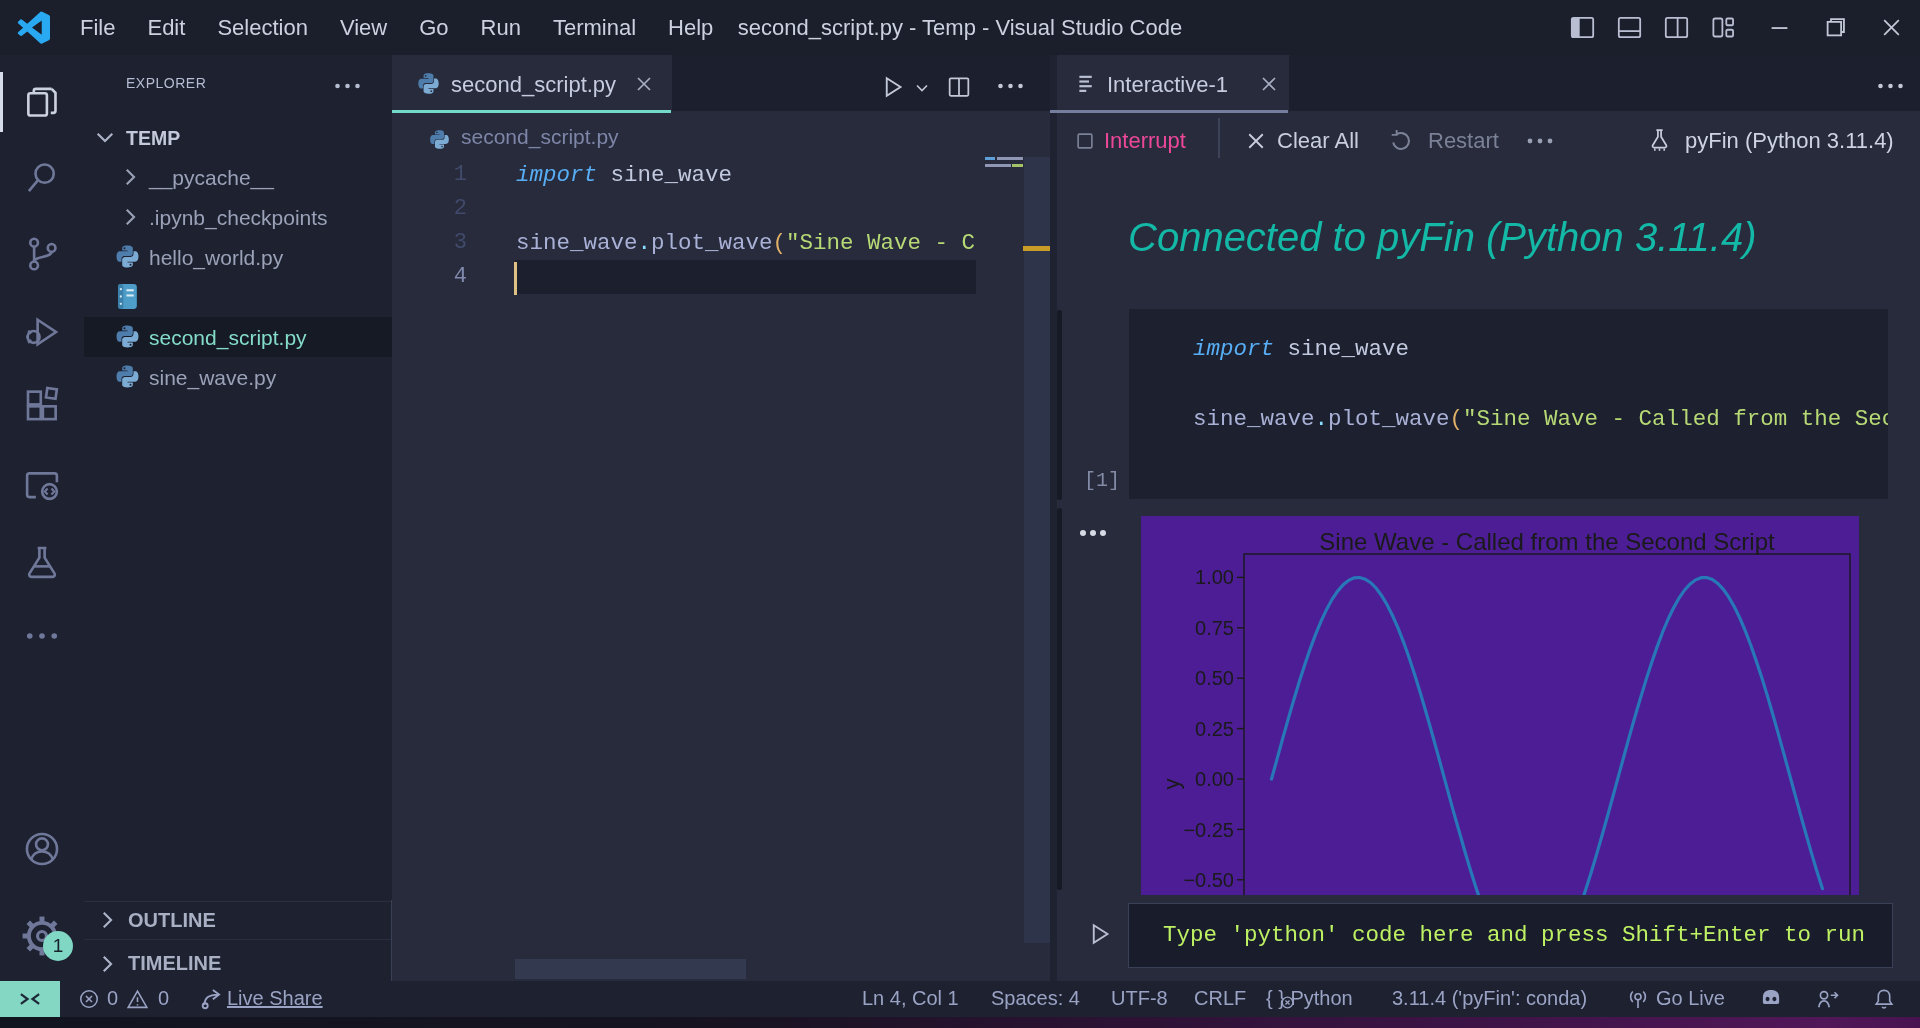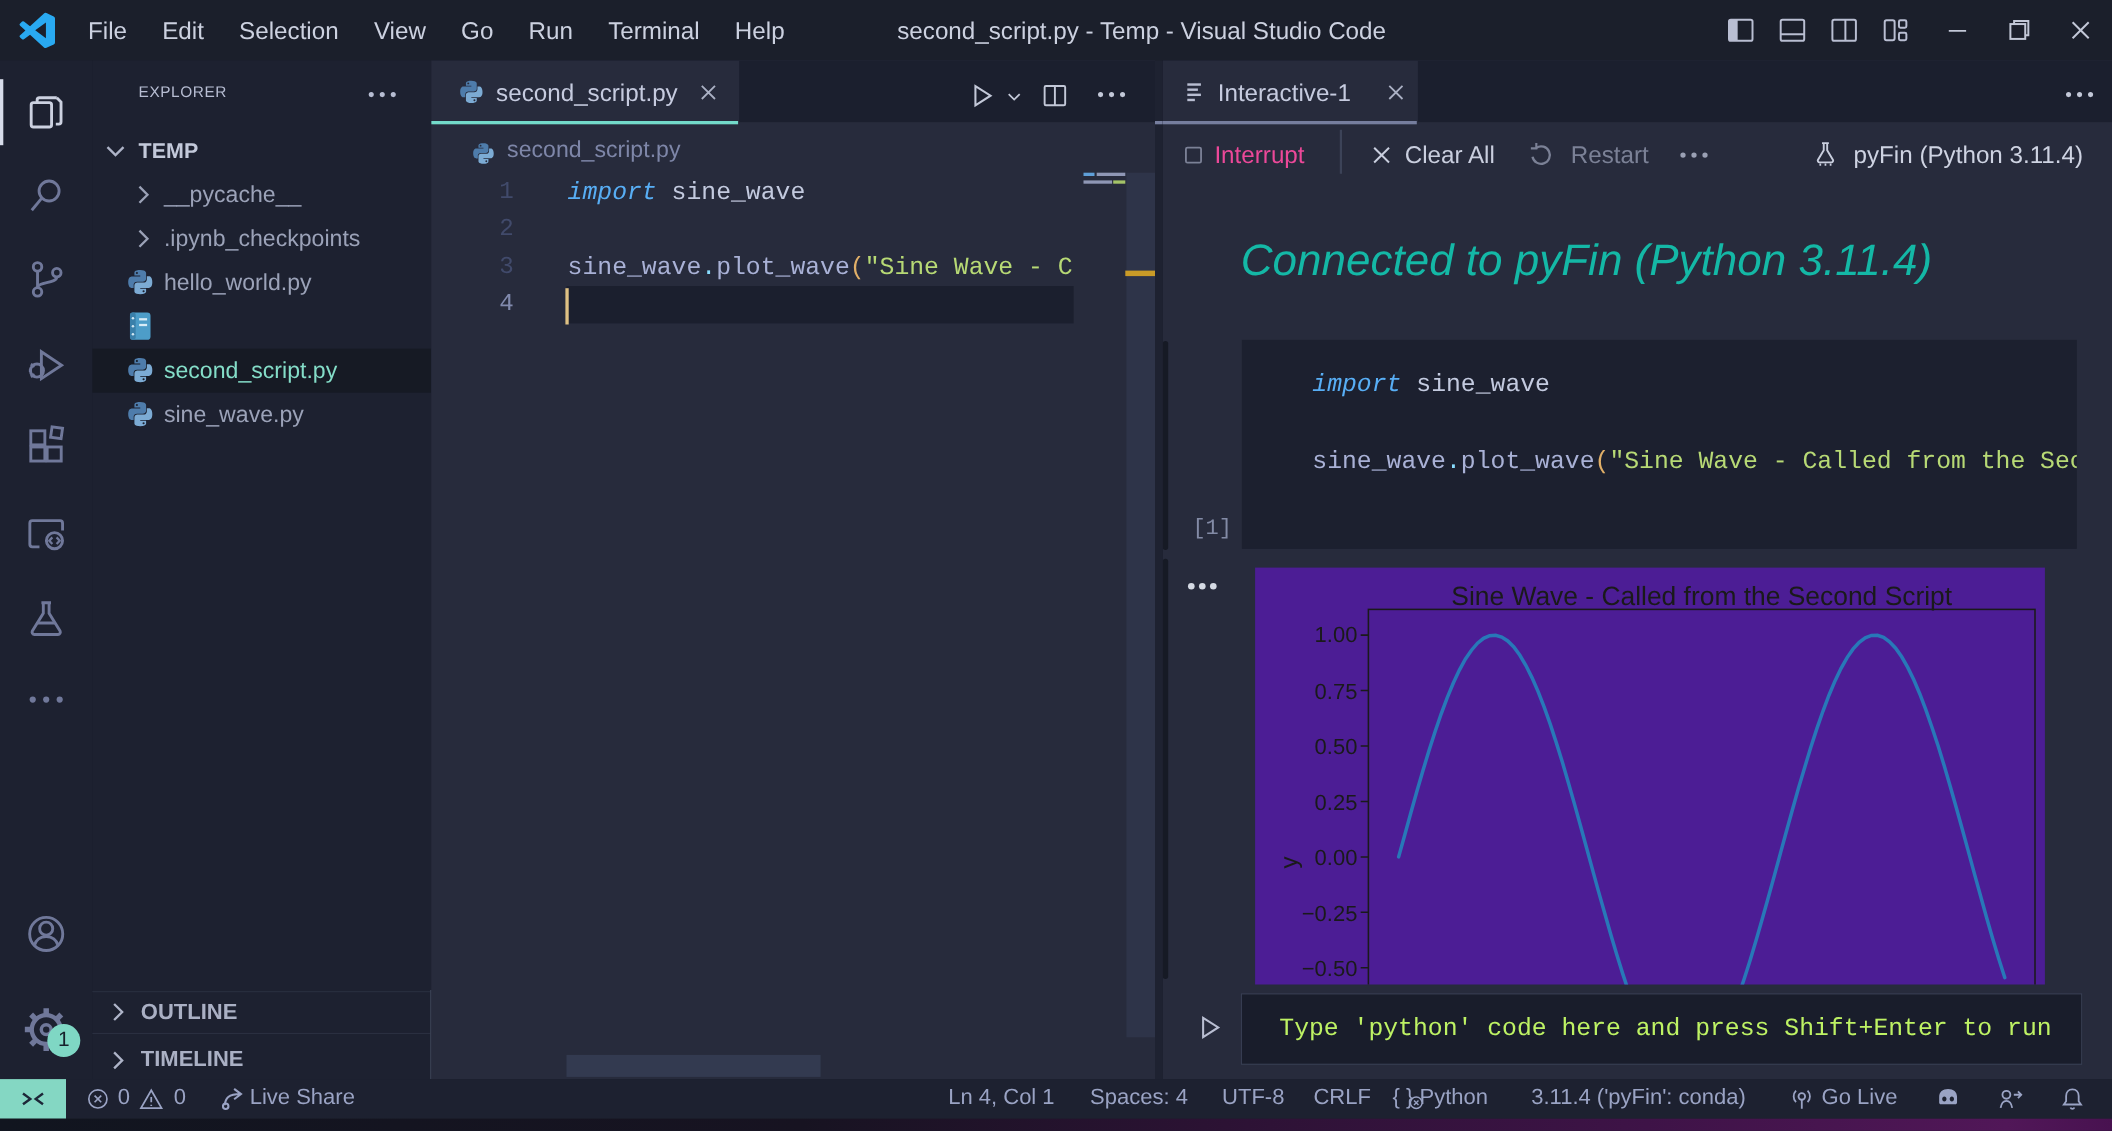--- a/index.html
+++ b/index.html
@@ -21,21 +21,21 @@
     <div class="abs" style="left:64px;top:0;height:55px;display:flex;align-items:center;font-size:22px;color:#ccd1e0;">
       <span style="padding:0 16px;">File</span>
       <span style="padding:0 16px;">Edit</span>
       <span style="padding:0 16px;">Selection</span>
       <span style="padding:0 16px;">View</span>
       <span style="padding:0 16px;">Go</span>
       <span style="padding:0 16px;">Run</span>
       <span style="padding:0 16px;">Terminal</span>
       <span style="padding:0 16px;">Help</span>
     </div>
-    <div class="abs" style="left:660px;top:0;width:600px;height:55px;line-height:55px;text-align:right;font-size:22px;color:#ccd1e0;">second_script.py - Temp - Visual Studio Code</div>
+    <div class="abs" style="left:660px;top:0;width:600px;height:55px;line-height:55px;text-align:center;font-size:22px;color:#ccd1e0;">second_script.py - Temp - Visual Studio Code</div>
 
     <svg class="abs" style="left:1569px;top:14px;" width="27" height="27" viewBox="0 0 24 24" fill="none" stroke="#b9bed2" stroke-width="1.6">
       <rect x="2.5" y="3.5" width="19" height="17" rx="1.5"></rect>
       <rect x="2.5" y="3.5" width="7" height="17" fill="#b9bed2" stroke="none"></rect>
     </svg>
     <svg class="abs" style="left:1616px;top:14px;" width="27" height="27" viewBox="0 0 24 24" fill="none" stroke="#b9bed2" stroke-width="1.6">
       <rect x="2.5" y="3.5" width="19" height="17" rx="1.5"></rect>
       <line x1="2.5" y1="15.2" x2="21.5" y2="15.2"></line>
     </svg>
     <svg class="abs" style="left:1663px;top:14px;" width="27" height="27" viewBox="0 0 24 24" fill="none" stroke="#b9bed2" stroke-width="1.6">
@@ -373,21 +373,21 @@
     <div class="abs" style="left:107px;top:6px;">0</div>
     <svg class="abs" style="left:126px;top:7px;" width="23" height="23" viewBox="0 0 16 16" fill="none" stroke="#9aa3c4" stroke-width="1.1">
       <path d="M8 2.2 L14.5 13.5 H1.5 Z"></path>
         <path d="M8 6.5 v3.2 M8 11.3 v.9"></path>
     </svg>
     <div class="abs" style="left:158px;top:6px;">0</div>
     <svg class="abs" style="left:198px;top:5px;" width="25" height="25" viewBox="0 0 16 16" fill="none" stroke="#9aa3c4" stroke-width="1.2">
       <path d="M9.5 2.5 L13.5 5.5 L9.5 8.5 M13.3 5.5 C6 5.5 4.5 8 4 12"></path>
       <circle cx="4.6" cy="12.6" r="1.6"></circle>
     </svg>
-    <div class="abs" style="left:227px;top:6px;">Live Share</div>
+    <div class="abs" style="left:227px;top:6px;text-decoration:underline;">Live Share</div>
     <div class="abs" style="left:862px;top:6px;">Ln 4, Col 1</div>
     <div class="abs" style="left:991px;top:6px;">Spaces: 4</div>
     <div class="abs" style="left:1111px;top:6px;">UTF-8</div>
     <div class="abs" style="left:1194px;top:6px;">CRLF</div>
     <div class="abs" style="left:1266px;top:6px;">{&nbsp;} Python</div>
     <svg class="abs" style="left:1281px;top:15px;" width="13" height="13" viewBox="0 0 16 16" fill="#1d2130" stroke="#9aa3c4" stroke-width="1.6">
         <circle cx="8" cy="8" r="6.5"></circle>
         <path d="M5.5 5.5 L10.5 10.5 M10.5 5.5 L5.5 10.5"></path>
       </svg>
     <div class="abs" style="left:1392px;top:6px;">3.11.4 ('pyFin': conda)</div>

